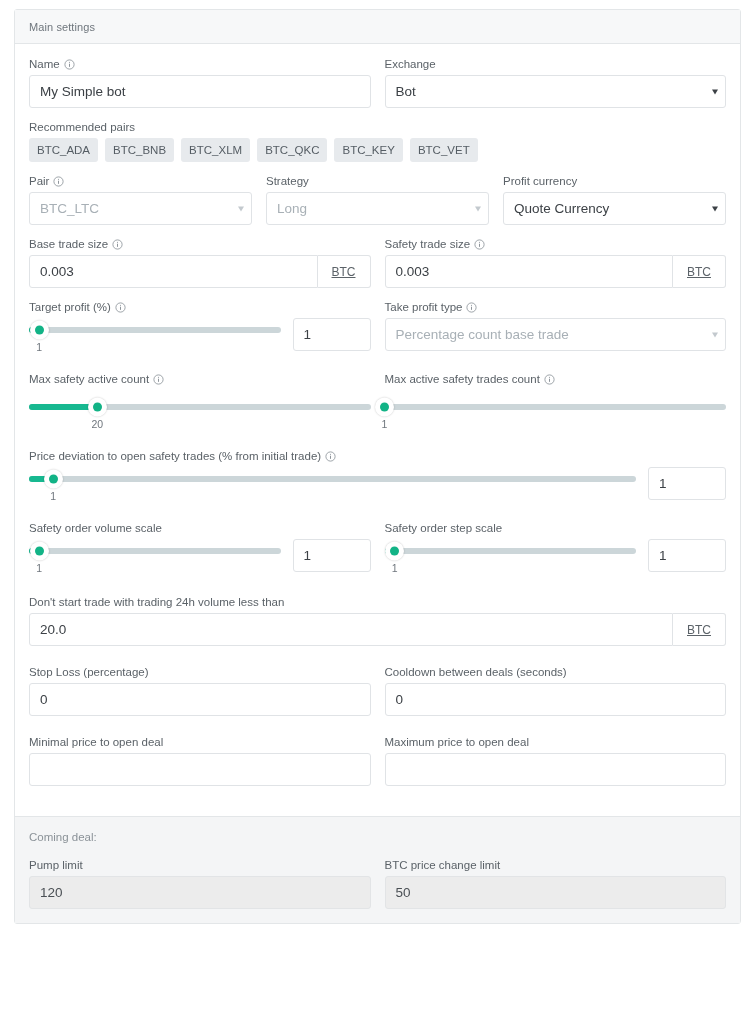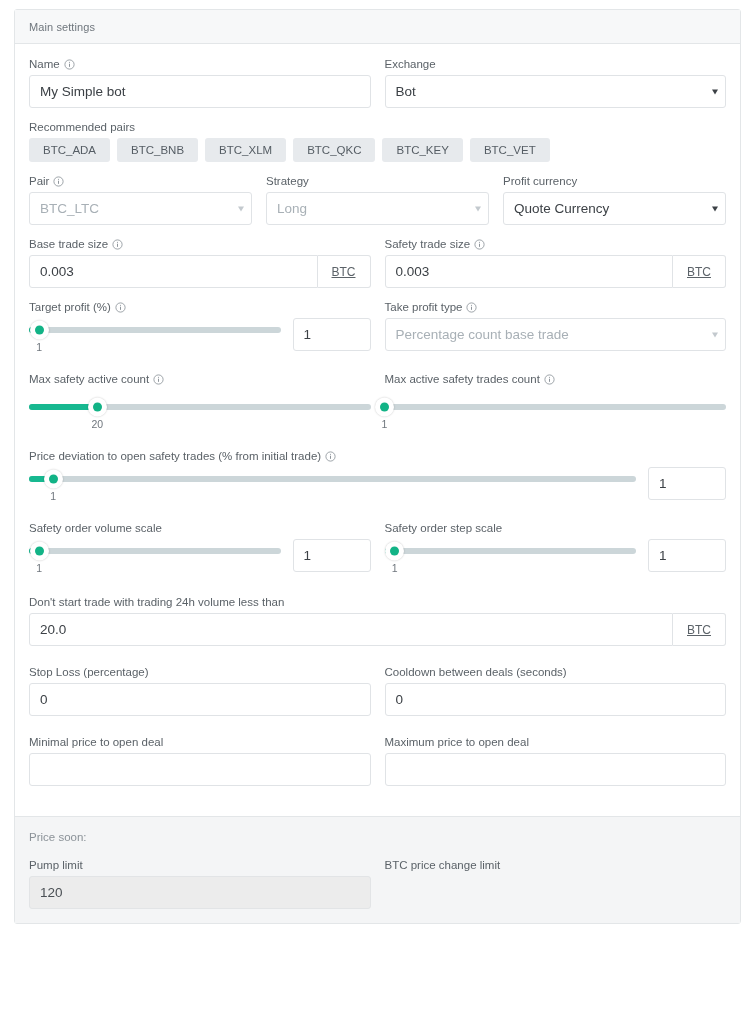--- a/index.html
+++ b/index.html
@@ -144,21 +144,21 @@
     justify-content: center;
     text-decoration: underline;
   }
 
   
   .chips { display: flex; gap: 7px; flex-wrap: wrap; }
   .chip {
     background: #e7eaed;
     color: #555d64;
     font-size: 11.5px;
-    padding: 6px 14px;
+    padding: 6px 8px;
     border-radius: 3px;
     cursor: pointer;
     user-select: none;
   }
 
   
   .slider-line { display: flex; align-items: flex-start; gap: 12px; }
   .slider-box { flex: 1 1 auto; min-width: 0; padding-top: 9px; }
   .slider {
     position: relative;
@@ -547,29 +547,30 @@
         <div class="lbl">
           <span>Maximum price to open deal</span>
         </div>
         <input class="field" value="" style="">
       </div>
     </div>
 
   </div>
 
   <div class="coming">
-    <div class="coming-title">Price soon:</div>
+    <div class="coming-title">Coming deal:</div>
     <div class="row" style="margin-bottom:0;">
       <div class="col">
         <div class="lbl">
           <span>Pump limit</span>
         </div>
         <input class="field is-disabled" disabled="" value="120" style="">
       </div>
       <div class="col">
         <div class="lbl">
           <span>BTC price change limit</span>
         </div>
+        <input class="field is-disabled" disabled="" value="50" style="">
       </div>
     </div>
   </div>
 
 </div>
 
 </body></html>

